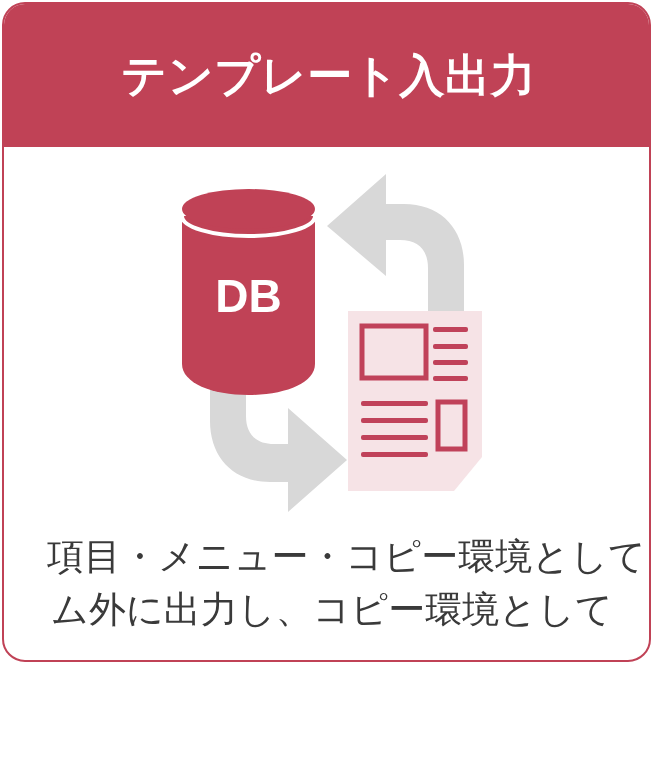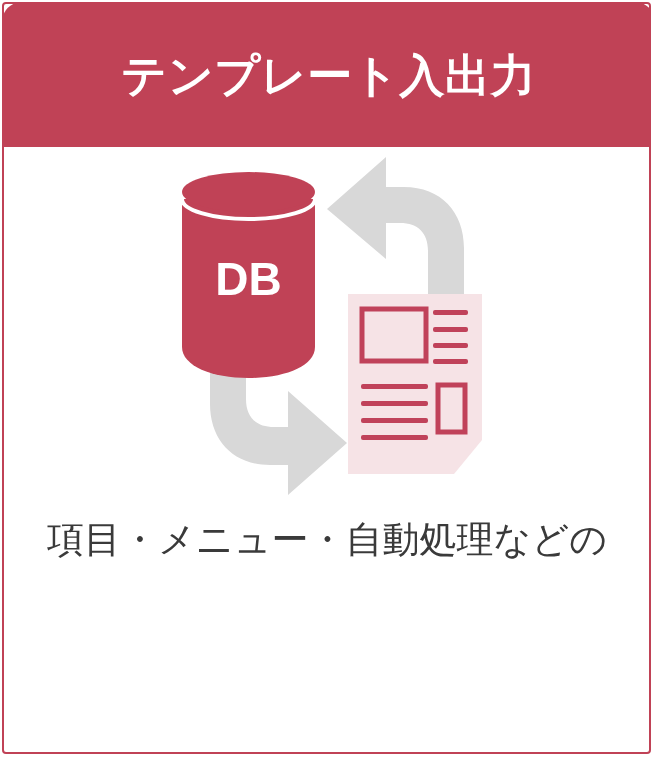--- a/index.html
+++ b/index.html
@@ -12,26 +12,27 @@
     height: 760px;
     font-family: "Liberation Sans", "DejaVu Sans", sans-serif;
     overflow: hidden;
   }
 
   .card {
     position: absolute;
     left: 2px;
     top: 2px;
     width: 649px;
-    height: 752px;
+    height: 660px;
     box-sizing: border-box;
     border: 2px solid #c04256;
-    border-radius: 4px;
+    border-radius: 23px;
     background: #ffffff;
     overflow: hidden;
+    text-align: center;
   }
 
   .card-header {
     position: absolute;
     left: -2px;
     top: -2px;
     width: 653px;
     height: 145px;
     background: #c04256;
     border-top-left-radius: 20px;
@@ -47,21 +48,21 @@
     font-weight: bold;
     letter-spacing: 0.5px;
     line-height: 1;
     white-space: nowrap;
     margin-top: 2px;
   }
 
   .card-body {
     position: absolute;
     left: 0;
-    top: 131px;
+    top: 148px;
     width: 645px;
     height: 605px;
   }
 
   .illustration {
     position: absolute;
     left: 0;
     top: 0;
     width: 645px;
     height: 360px;
@@ -161,17 +162,18 @@
 
           <ellipse cx="244.5" cy="57" rx="66.5" ry="20" fill="#c04256"></ellipse>
 
           <text x="244.5" y="160" text-anchor="middle" font-family="Liberation Sans, DejaVu Sans, sans-serif" font-size="46" font-weight="bold" fill="#ffffff">DB</text>
         </g>
 
       </svg>
     </div>
 
     <div class="description">
-      <span class="dline">項目・メニュー・自動処理などの</span>
+      <span class="dline">項目・メニュー・コピー環境として</span>
+      <span class="dline">ム外に出力し、コピー環境として</span>
     </div>
 
   </div>
 </div>
 
 </body></html>

